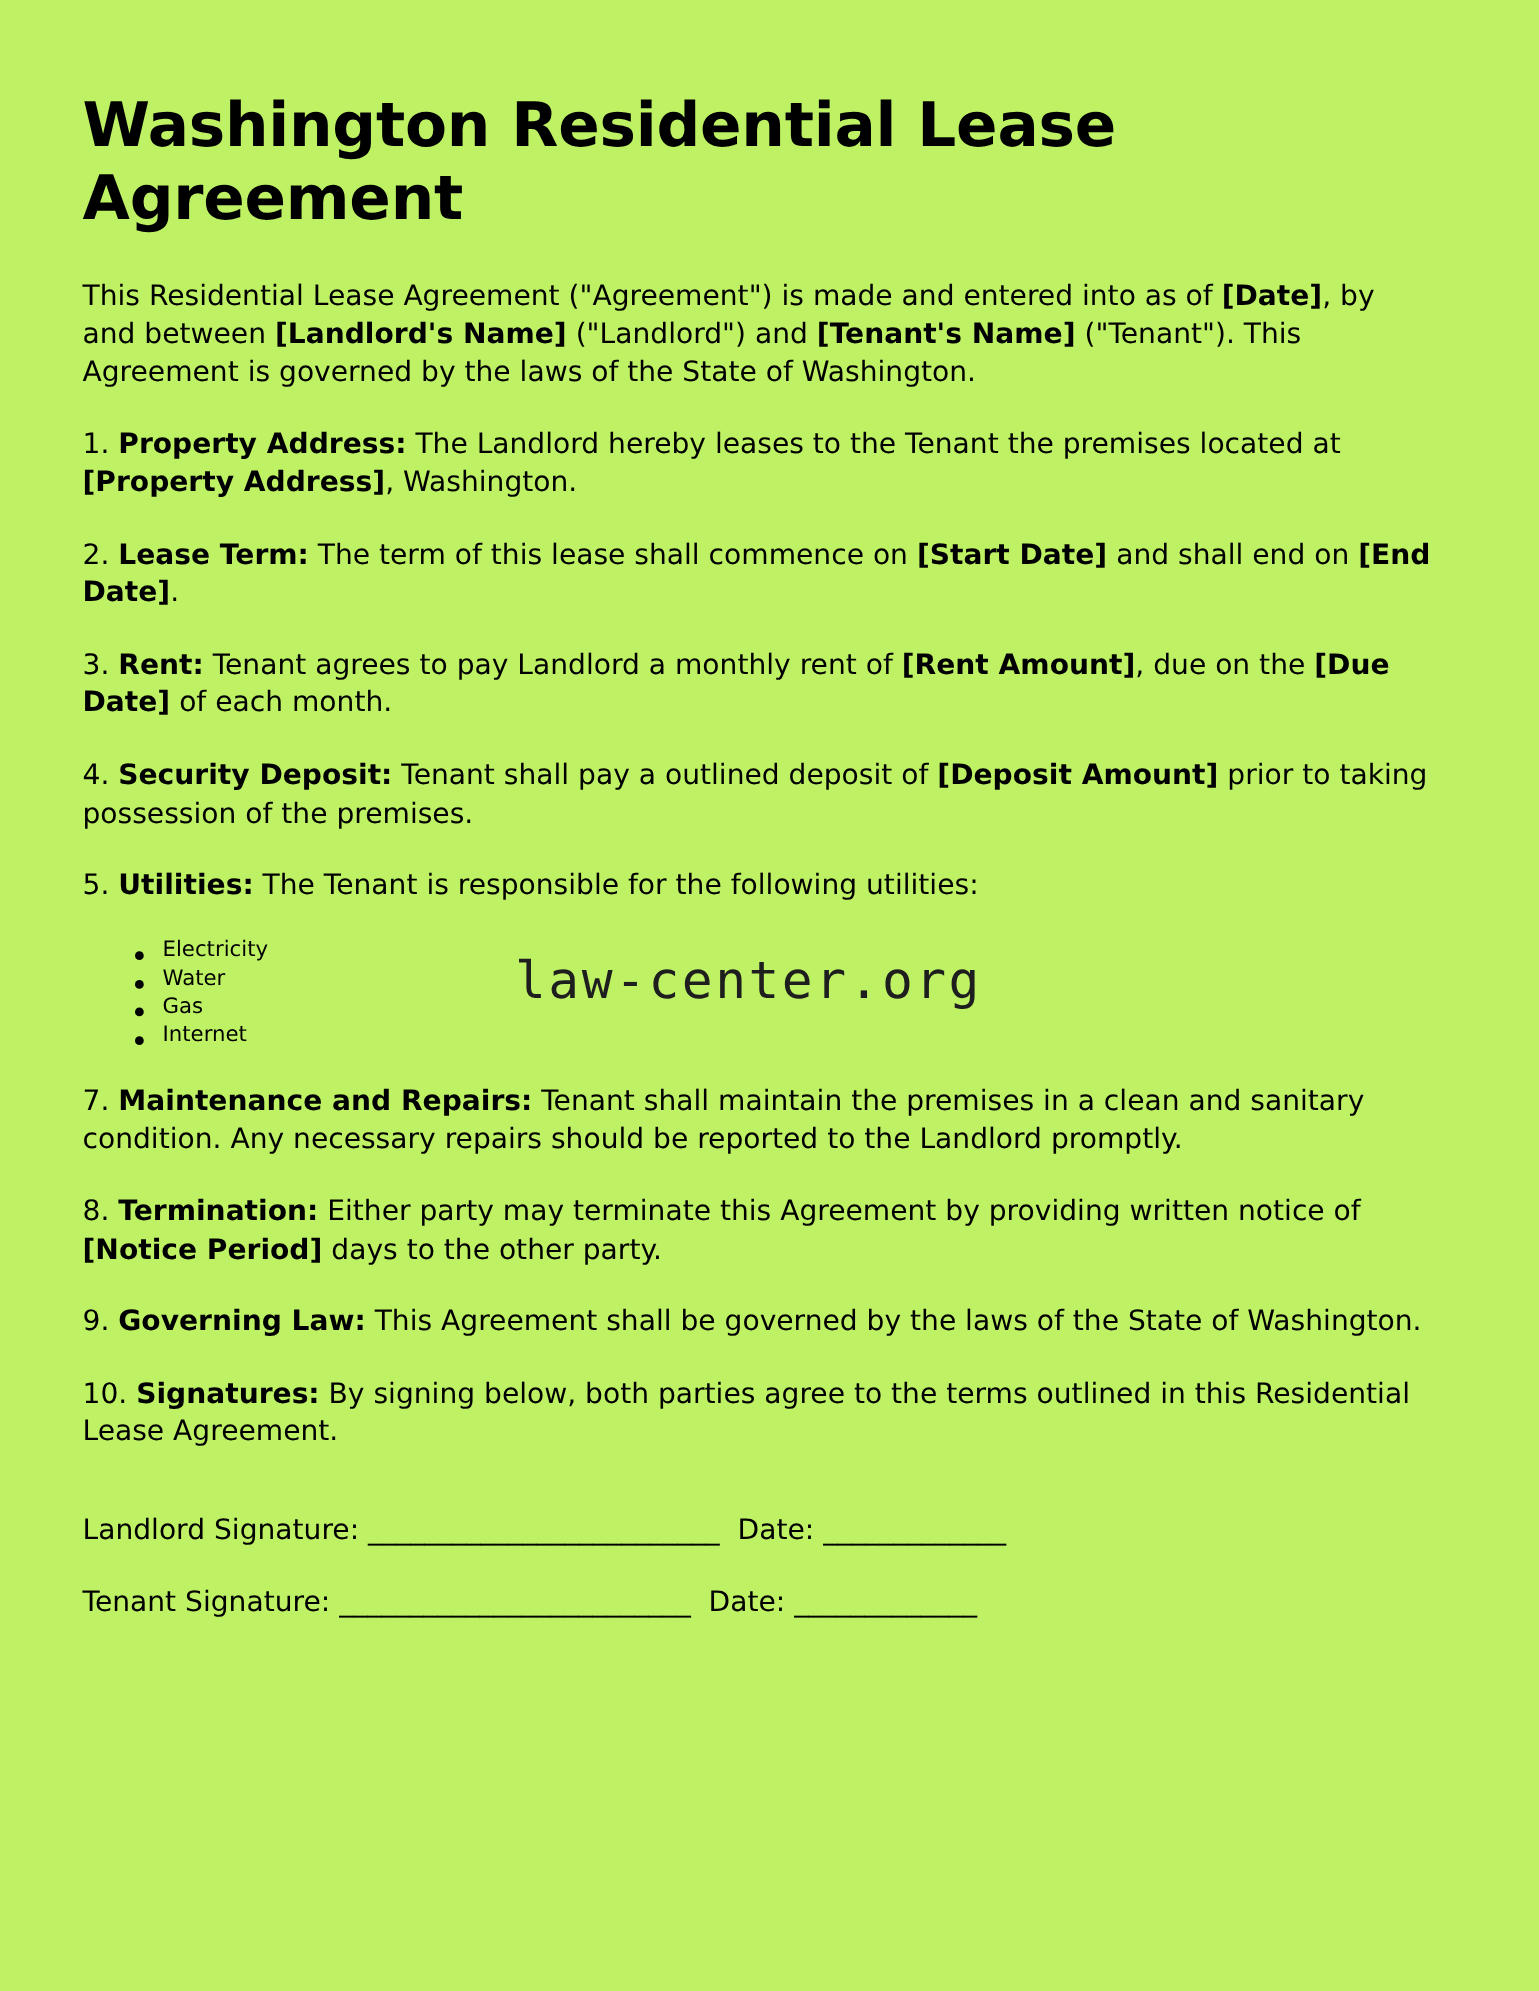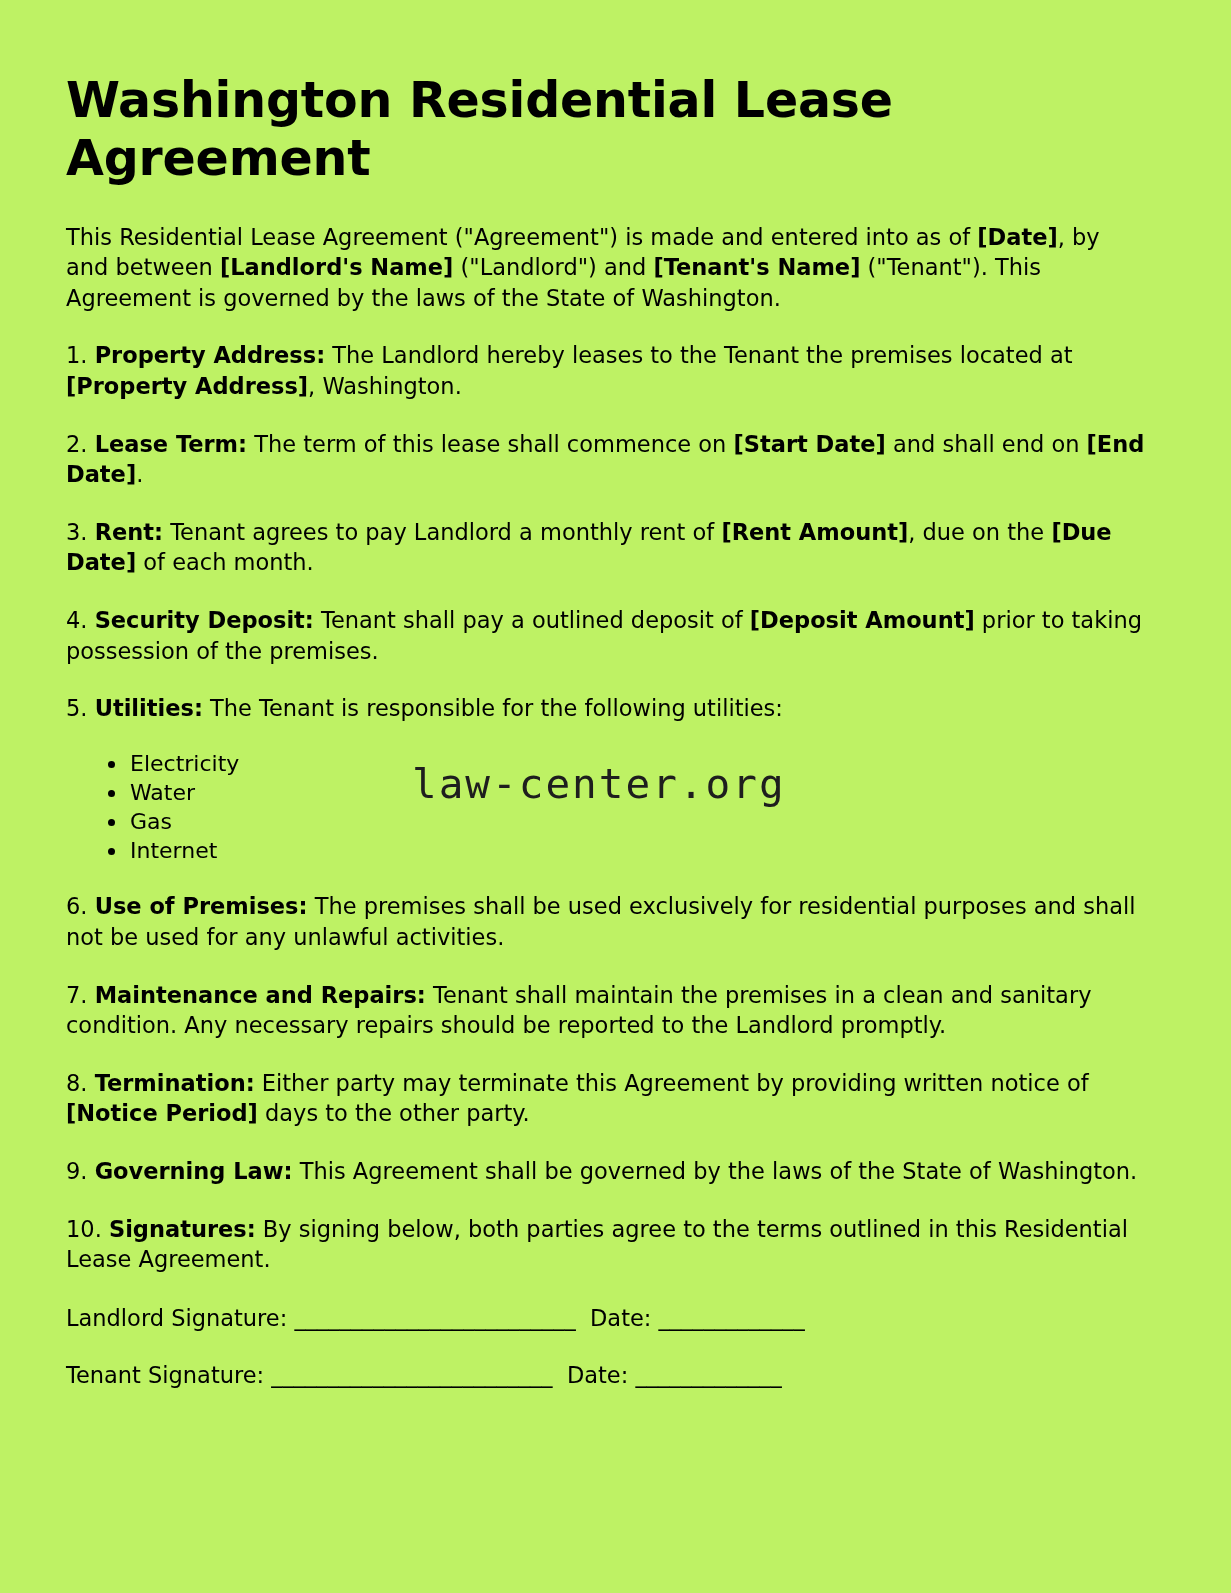--- a/index.html
+++ b/index.html
@@ -38,21 +38,21 @@
   .para.tight {
     margin-bottom: 26px;
   }
   .util-list {
     list-style: none;
     margin: 0 0 26px 0;
     padding: 0 0 0 42px;
     max-width: 1082px;
   }
   .util-list li {
-    font-size: 22px;
+    font-size: 17px;
     line-height: 1.28;
     position: relative;
     padding-left: 22px;
     margin: 0 0 1px 0;
   }
   .util-list li::before {
     content: "";
     position: absolute;
     left: 0;
     top: 11px;
@@ -66,21 +66,21 @@
     left: 412px;
     top: 760px;
     font-family: "DejaVu Sans Mono", "Liberation Mono", monospace;
     font-size: 41px;
     letter-spacing: 2px;
     color: #1e1e1e;
     white-space: nowrap;
     pointer-events: none;
   }
   .sig-block {
-    margin-top: 28px;
+    margin-top: 48px;
   }
   .sig-line {
     font-size: 22.5px;
     line-height: 1.36;
     margin: 0 0 27px 0;
     white-space: pre;
   }
   .list-wrap {
     position: relative;
   }
@@ -106,21 +106,20 @@
 
   <div class="list-wrap">
     <ul class="util-list">
       <li>Electricity</li>
       <li>Water</li>
       <li>Gas</li>
       <li>Internet</li>
     </ul>
   </div>
 
-  <p class="para"><span>6.</span> <b>Use of Premises:</b><span> The premises shall be used exclusively for residential purposes and shall not be used for any unlawful activities.</span></p>
 
   <p class="para"><span>7.</span> <b>Maintenance and Repairs:</b><span> Tenant shall maintain the premises in a clean and sanitary condition. Any necessary repairs should be reported to the Landlord promptly.</span></p>
 
   <p class="para"><span>8.</span> <b>Termination:</b><span> Either party may terminate this Agreement by providing written notice of </span><b>[Notice Period]</b><span> days to the other party.</span></p>
 
   <p class="para"><span>9.</span> <b>Governing Law:</b><span> This Agreement shall be governed by the laws of the State of Washington.</span></p>
 
   <p class="para"><span>10.</span> <b>Signatures:</b><span> By signing below, both parties agree to the terms outlined in this Residential Lease Agreement.</span></p>
 
   <div class="sig-block">

